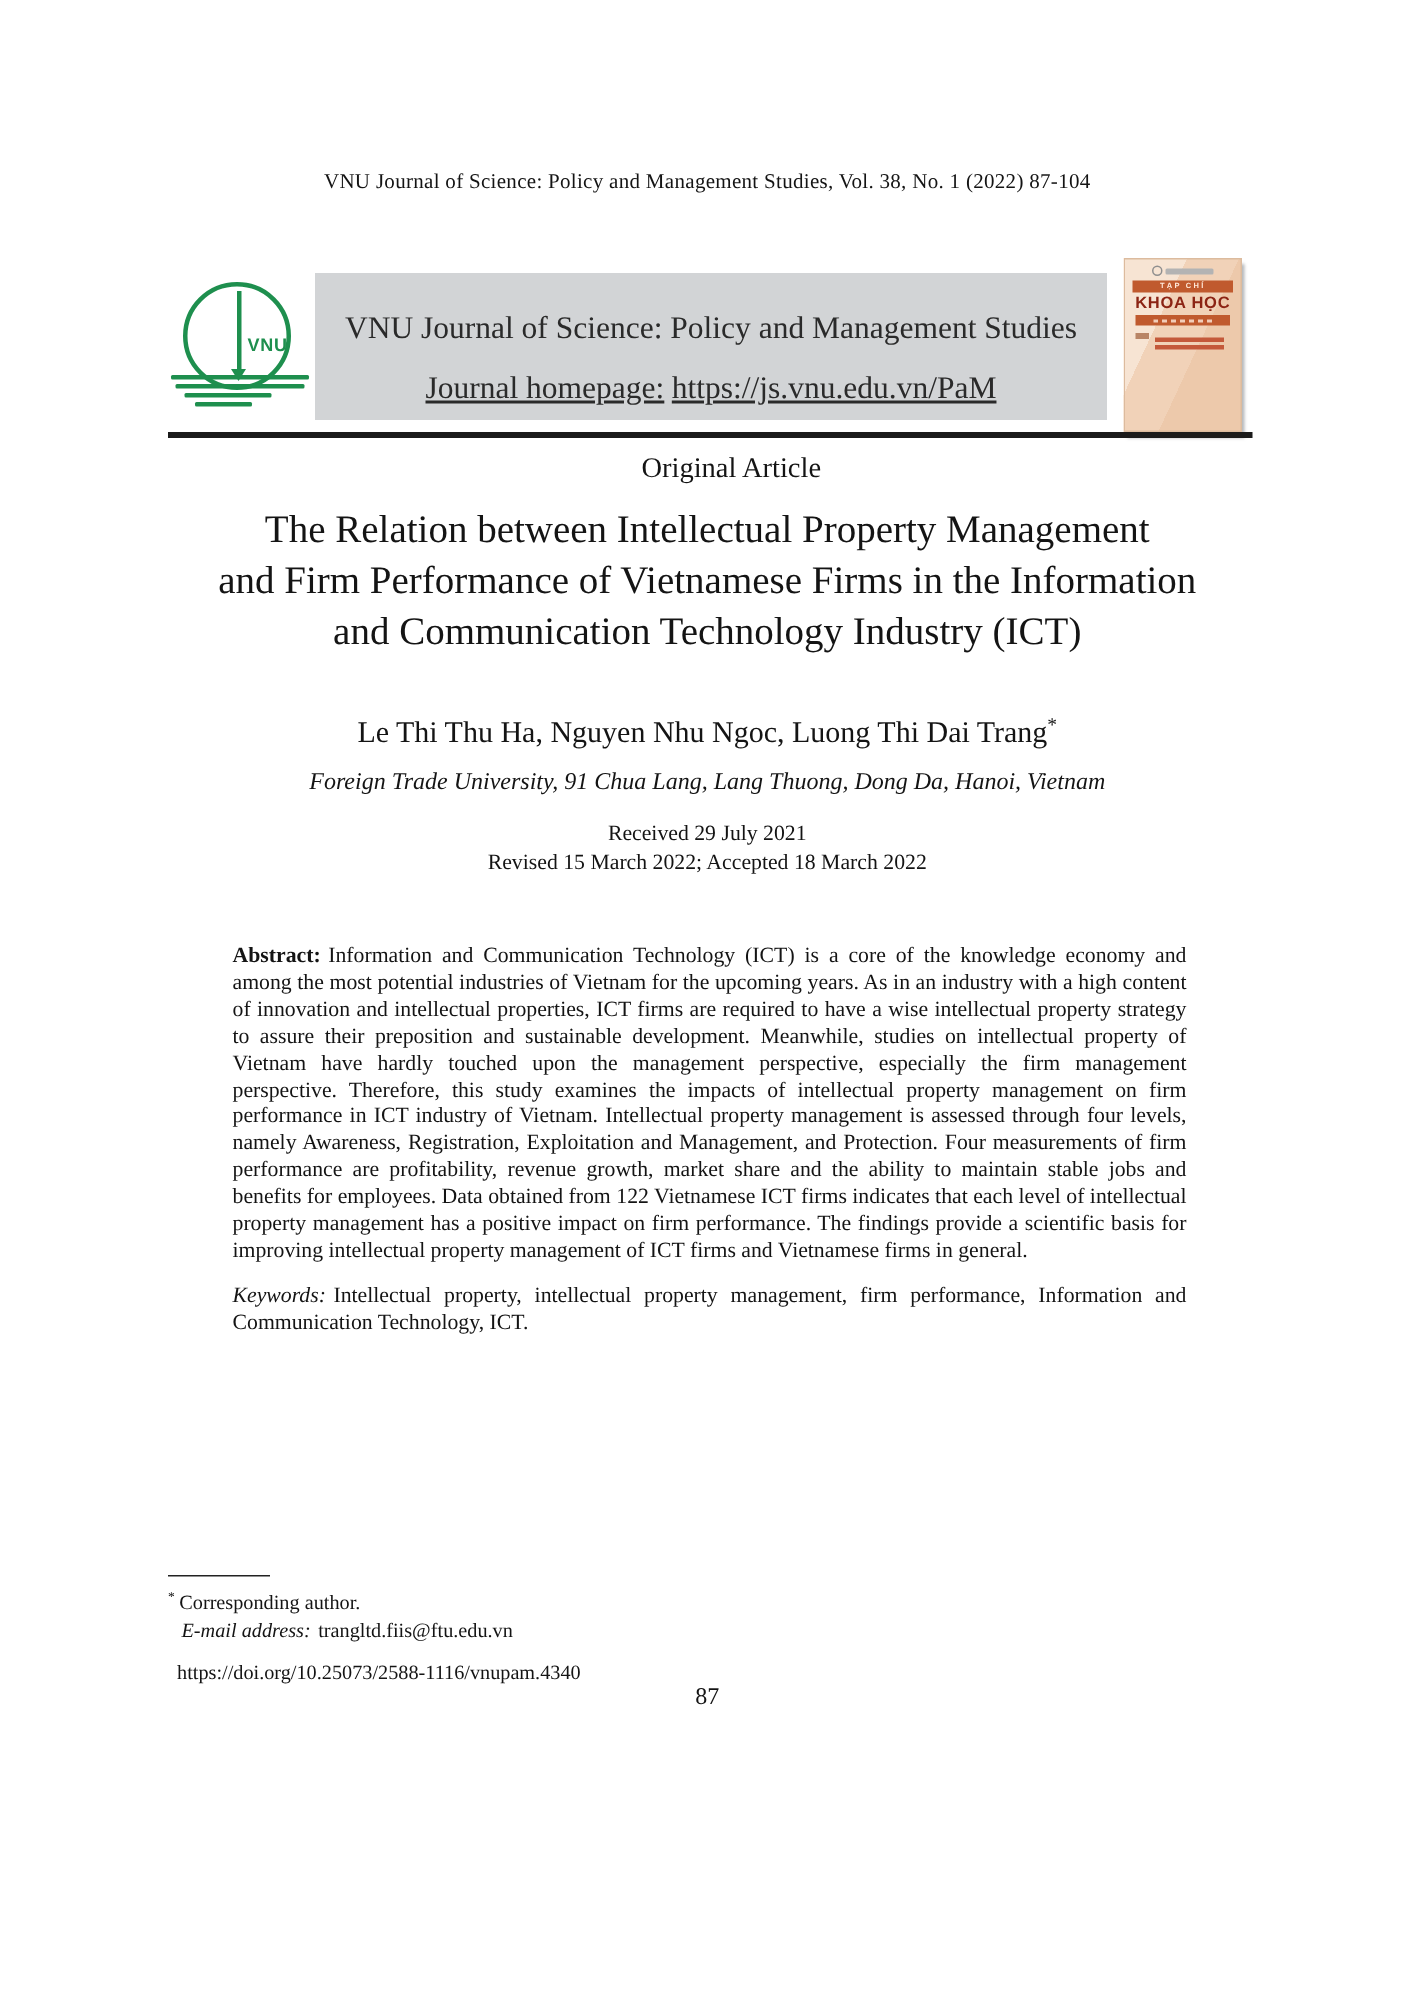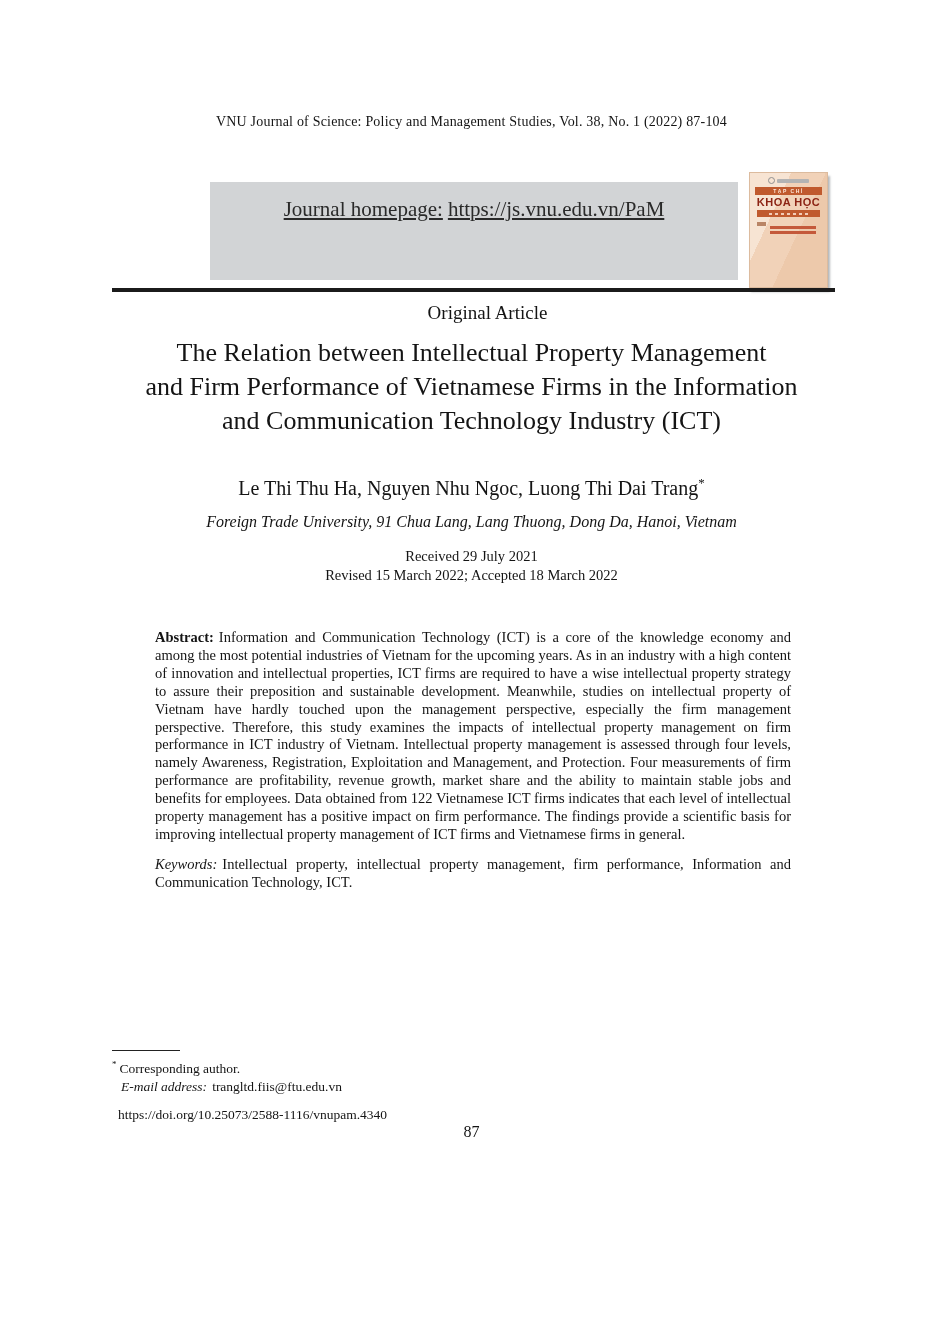--- a/index.html
+++ b/index.html
@@ -87,22 +87,33 @@
   .page-number{position:absolute;top:1123px;left:0;width:100%;text-align:center;font-size:16px;}
 </style>
 </head>
 <body>
 
 <div class="page">
 
   <div class="running-head">VNU Journal of Science: Policy and Management Studies, Vol. 38, No. 1 (2022) 87-104</div>
 
   <div class="banner">
+    <div class="logo">
+      <div class="logo-circle"></div>
+      <div class="logo-vline"></div>
+      <div class="logo-vtip"></div>
+      <div class="logo-vnu">VNU</div>
+      <div class="logo-line l1"></div>
+      <div class="logo-line l2"></div>
+      <div class="logo-line l3"></div>
+      <div class="logo-line l4"></div>
+    </div>
 
     <div class="masthead">
+      <div class="journal-title">VNU Journal of Science: Policy and Management Studies</div>
       <div class="homepage">
         <span class="hp-label">Journal homepage:</span><span class="hp-url">https://js.vnu.edu.vn/PaM</span>
       </div>
     </div>
 
     <div class="cover-thumb">
       <div class="cov-head">
         <span class="cov-dot"></span>
         <span class="cov-bar"></span>
       </div>

